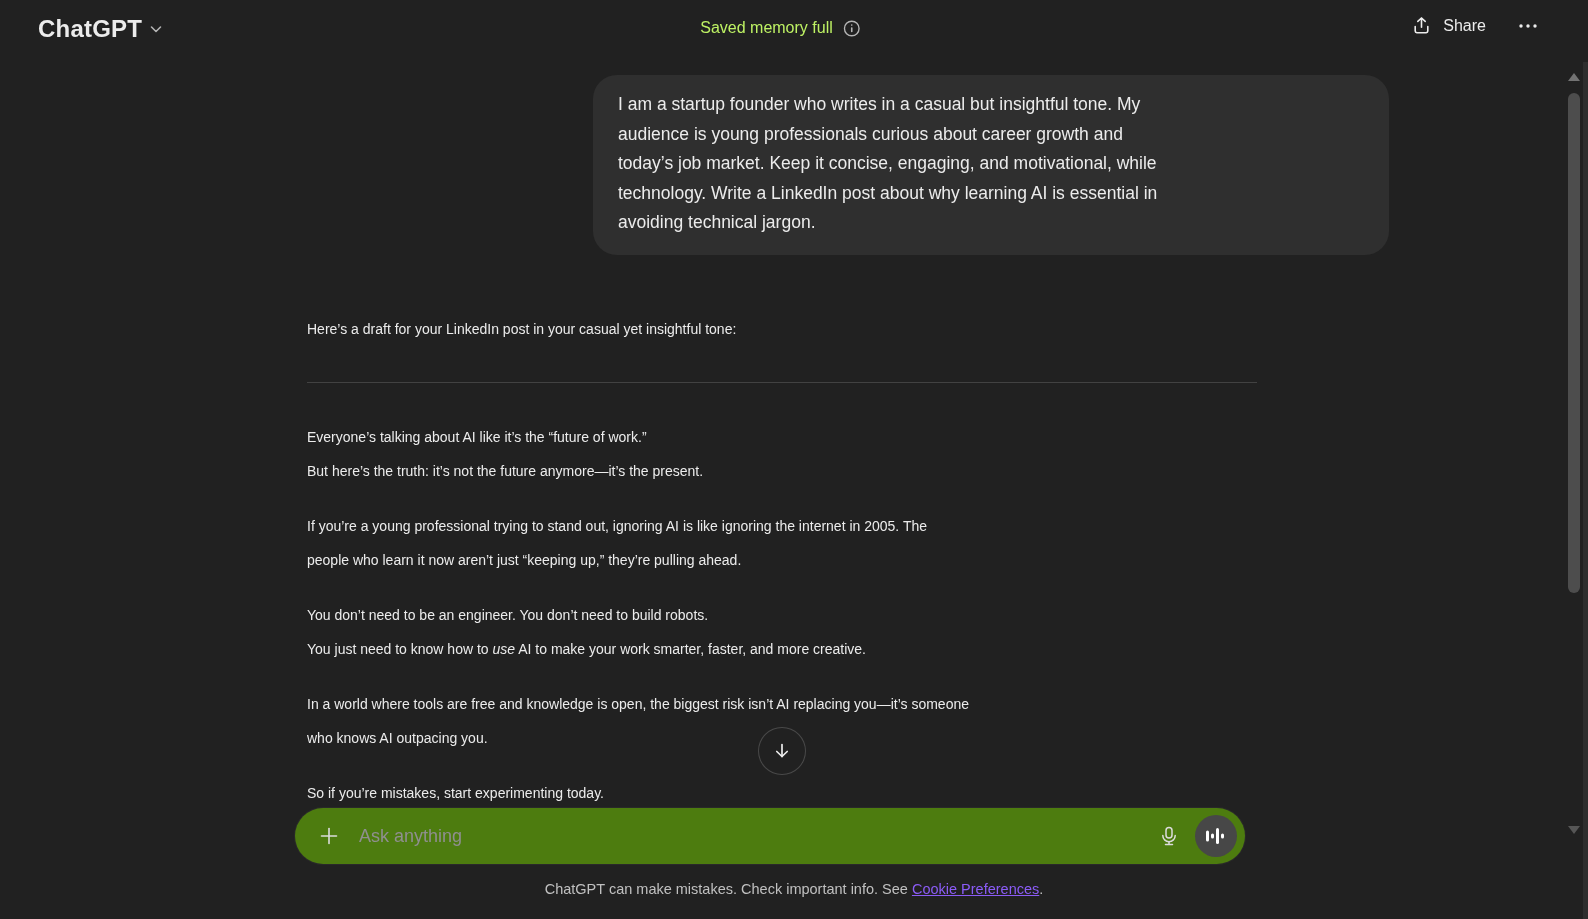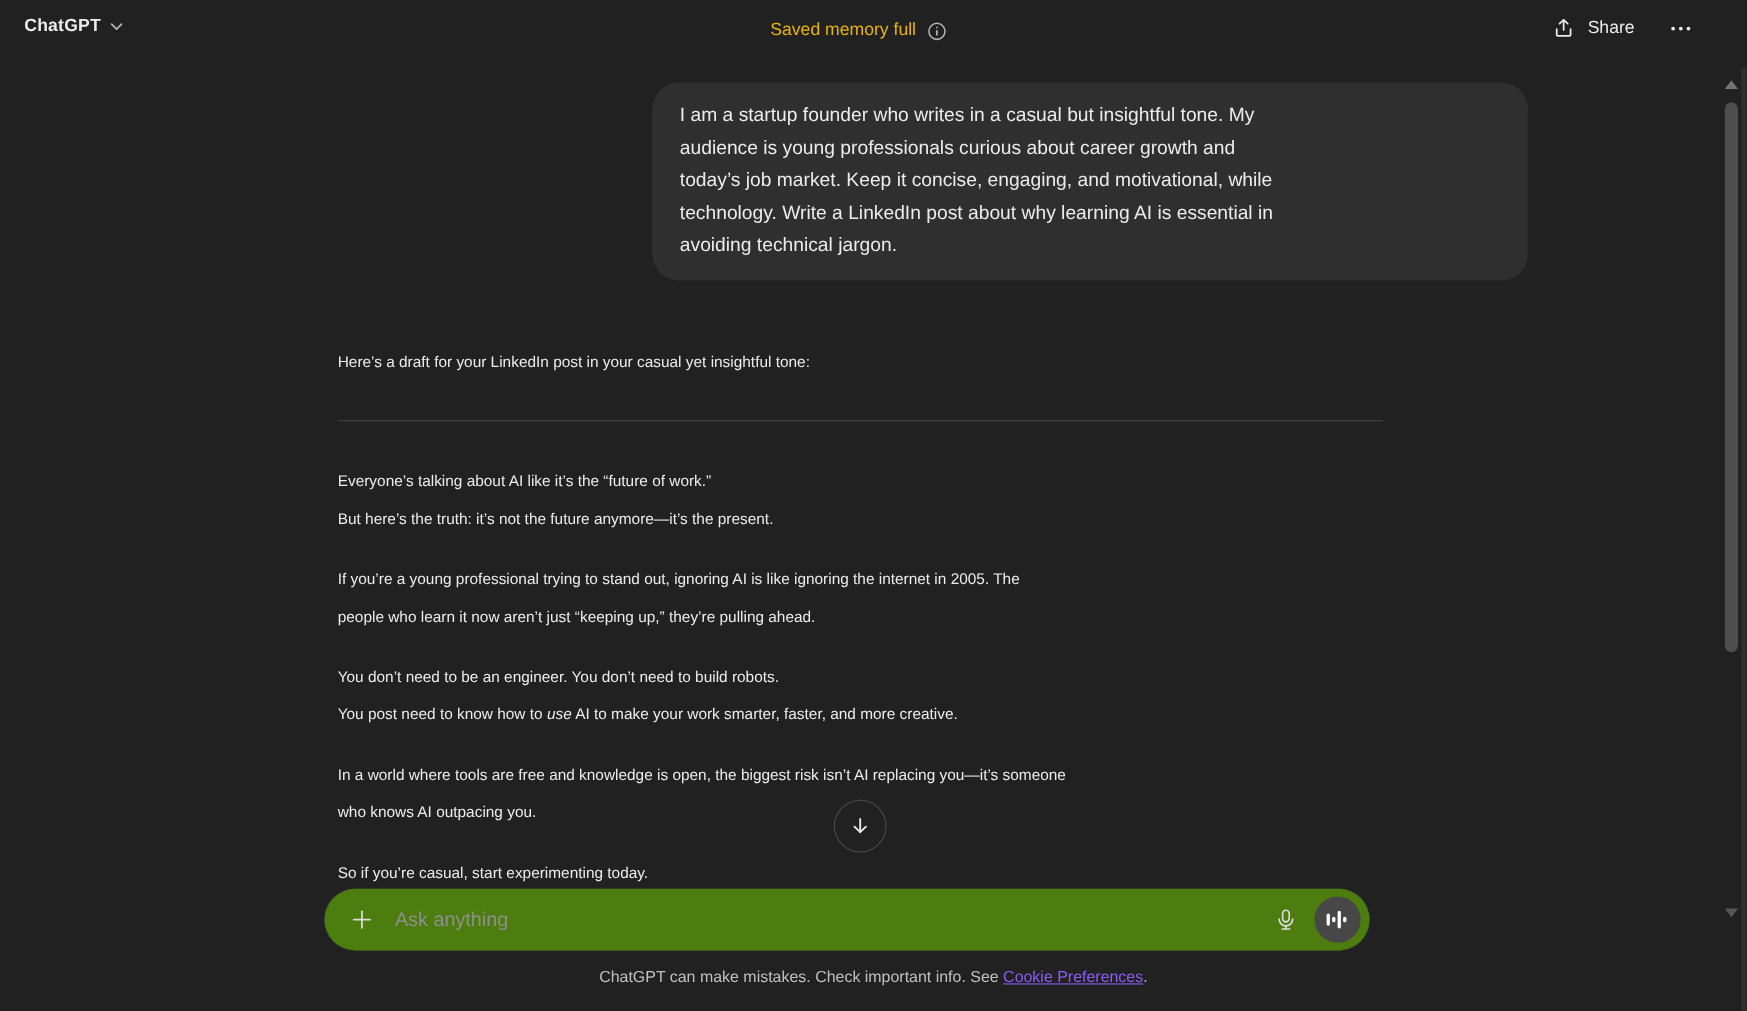--- a/index.html
+++ b/index.html
@@ -6,22 +6,22 @@
   html,body { width:1588px; height:919px; }
   body {
     background:#212121;
     font-family:"Liberation Sans", sans-serif;
     color:#ececec;
     overflow:hidden;
     position:relative;
   }
   .header { position:absolute; top:0; left:0; width:100%; height:60px; background:#212121; z-index:10; }
   .brand { position:absolute; left:22px; top:15px; display:flex; align-items:center; gap:7px; cursor:pointer; }
-  .brand-label { font-size:16px; font-weight:600; color:#ececec; letter-spacing:.2px; }
-  .memory-notice { position:absolute; left:780px; top:19px; transform:translateX(-50%); display:flex; align-items:center; gap:10px; color:#eab308; font-size:16px; cursor:pointer; }
+  .brand-label { font-size:24px; font-weight:600; color:#ececec; letter-spacing:.2px;margin-left:16px; }
+  .memory-notice { position:absolute; left:780px; top:19px; transform:translateX(-50%); display:flex; align-items:center; gap:10px; color:#bef264; font-size:16px; cursor:pointer; }
   .header-right { position:absolute; right:46px; top:16px; display:flex; align-items:center; gap:28px; }
   .share-btn { display:flex; align-items:center; gap:12px; color:#ececec; font-size:16px; cursor:pointer; }
   .menu-btn { display:flex; align-items:center; cursor:pointer; padding:4px; }
 
   .user-bubble {
     position:absolute; left:593px; top:75px; width:796px;
     background:#2f2f2f; border-radius:24px;
     padding:15px 25px 17px 25px;
     font-size:17.5px; line-height:29.6px; color:#ececec;
     z-index:2;
@@ -140,28 +140,28 @@
   <p>
     <span style="display:block">Everyone’s talking about AI like it’s the “future of work.”</span>
     <span style="display:block">But here’s the truth: it’s not the future anymore—it’s the present.</span>
   </p>
   <p>
     <span style="display:block">If you’re a young professional trying to stand out, ignoring AI is like ignoring the internet in 2005. The</span>
     <span style="display:block">people who learn it now aren’t just “keeping up,” they’re pulling ahead.</span>
   </p>
   <p>
     <span style="display:block">You don’t need to be an engineer. You don’t need to build robots.</span>
-    <span style="display:block"><span>You post need to know how to </span><em>use</em><span> AI to make your work smarter, faster, and more creative.</span></span>
+    <span style="display:block"><span>You just need to know how to </span><em>use</em><span> AI to make your work smarter, faster, and more creative.</span></span>
   </p>
   <p>
     <span style="display:block">In a world where tools are free and knowledge is open, the biggest risk isn’t AI replacing you—it’s someone</span>
     <span style="display:block">who knows AI outpacing you.</span>
   </p>
   <p>
-    <span style="display:block">So if you’re casual, start experimenting today.</span>
+    <span style="display:block">So if you’re mistakes, start experimenting today.</span>
   </p>
   <p class="partial-line">T</p>
 </div>
 
 <div class="scroll-bottom-btn">
   <span>
     <svg class="icon-svg" width="20" height="20" viewBox="0 0 20 20" fill="none" stroke="#ececec" stroke-width="1.7" stroke-linecap="round" stroke-linejoin="round">
         <path d="M10 3.5v12"></path>
         <path d="M4.8 10.5l5.2 5 5.2-5"></path>
       </svg>

